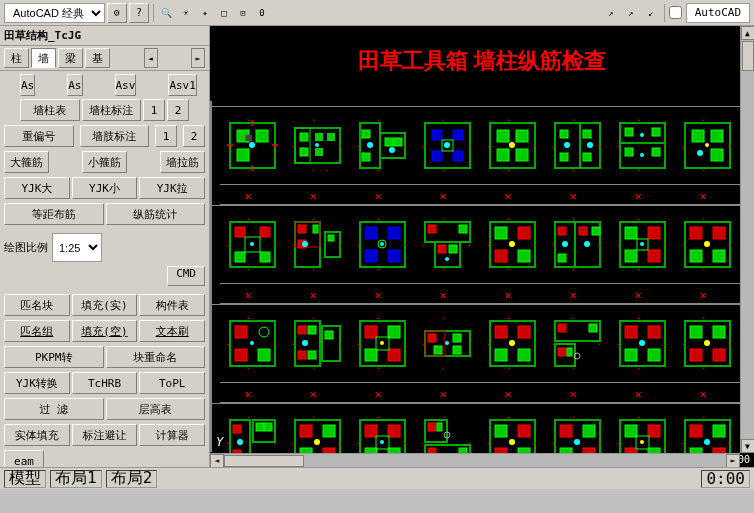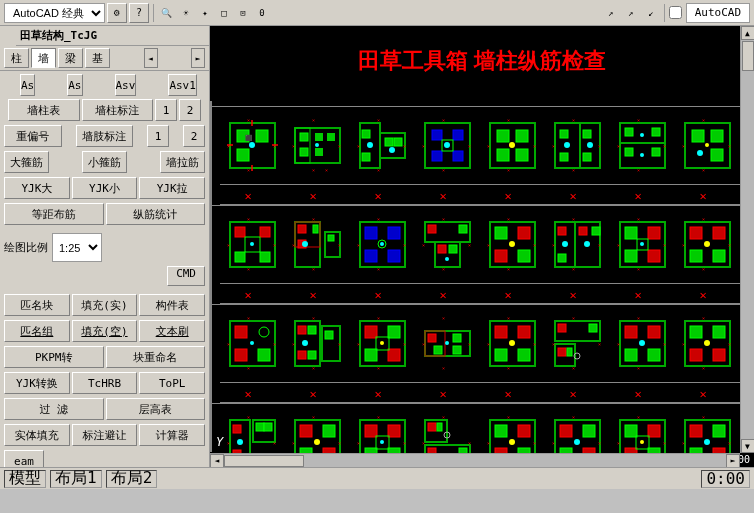--- a/index.html
+++ b/index.html
@@ -81,21 +81,20 @@
       flex-direction: column;
       overflow: hidden;
     }
 
     .panel-title {
       background: #d4d0c8;
       border-bottom: 1px solid #999;
       padding: 2px 4px;
       font-size: 11px;
       font-weight: bold;
-      margin-left: 16px;
     }
 
     .tab-row {
       display: flex;
       background: #d4d0c8;
       border-bottom: 1px solid #999;
       padding: 2px 4px;
       gap: 2px;
     }
 
@@ -438,28 +437,28 @@
       <div class="tab-nav">►</div>
     </div>
 
     <div class="button-grid grid-4col" style="padding:3px 20px 1px;gap:32px;">
       <div class="panel-btn">As</div>
       <div class="panel-btn">As</div>
       <div class="panel-btn">Asv</div>
       <div class="panel-btn">Asv1</div>
     </div>
 
-    <div style="display:flex;align-items:center;padding:2px 8px;gap:2px;">
+    <div style="display:flex;align-items:center;padding:2px 20px;gap:2px;">
       <div class="panel-btn" style="flex:1">墙柱表</div>
       <div class="panel-btn" style="flex:1">墙柱标注</div>
       <div class="panel-btn num-btn">1</div>
       <div class="panel-btn num-btn">2</div>
     </div>
 
-    <div style="display:flex;align-items:center;padding:2px 4px;gap:14px;">
+    <div style="display:flex;align-items:center;padding:2px 4px;gap:6px;">
       <div class="panel-btn" style="flex:1">重偏号</div>
       <div class="panel-btn" style="flex:1">墙肢标注</div>
       <div class="panel-btn num-btn">1</div>
       <div class="panel-btn num-btn">2</div>
     </div>
 
     <div class="button-grid grid-3col" style="padding:2px 4px;gap:33px;">
       <div class="panel-btn">大箍筋</div>
       <div class="panel-btn">小箍筋</div>
       <div class="panel-btn">墙拉筋</div>

